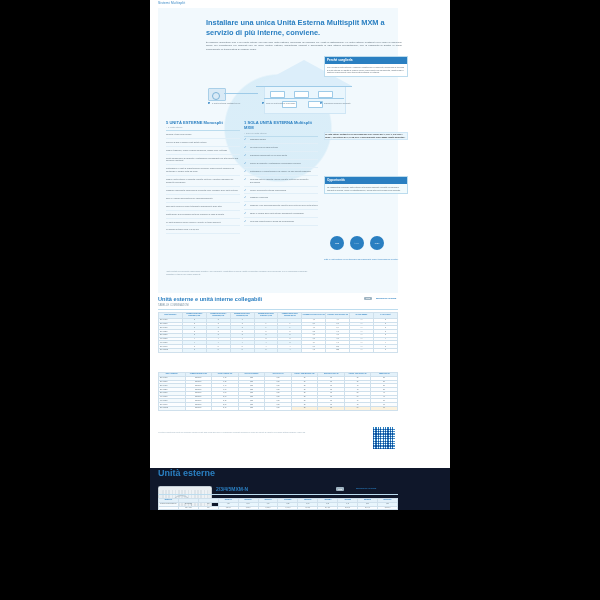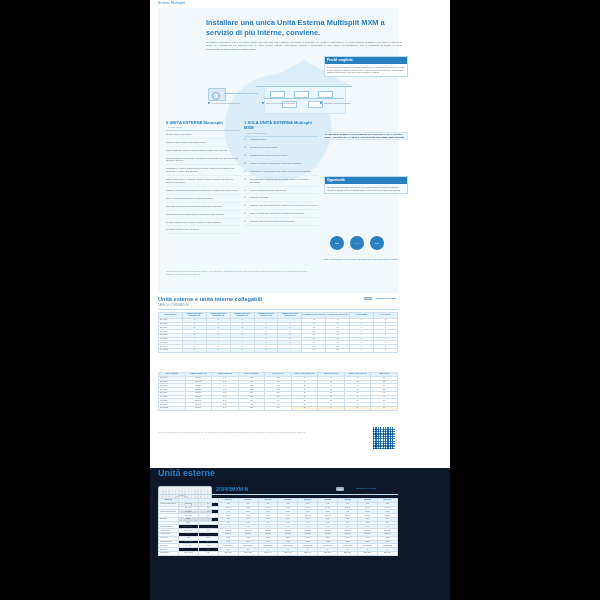--- a/index.html
+++ b/index.html
@@ -1,17 +1,17 @@
 <!DOCTYPE html>
 <html><head>
 <meta charset="utf-8">
 <style>
   html,body{margin:0;padding:0;background:#000;}
   body{width:600px;height:600px;overflow:hidden;font-family:"Liberation Sans",sans-serif;}
-  .page{position:absolute;left:150px;top:0;width:300px;height:600px;background:#ffffff;overflow:hidden;text-decoration:underline;}
+  .page{position:absolute;left:150px;top:0;width:300px;height:510px;background:#ffffff;overflow:hidden;text-decoration:underline;}
   .side-l{position:absolute;left:0;top:0;width:150px;height:600px;background:#000;}
   .side-r{position:absolute;left:450px;top:0;width:150px;height:600px;background:#000;}
 
   
   .doc-head{position:absolute;left:0;top:0;width:300px;height:8px;background:#ffffff;}
   .doc-head .kicker{position:absolute;left:8px;top:1px;font-size:3.2px;color:#2a7fc1;letter-spacing:.2px;}
 
   
   .hero{position:absolute;left:8px;top:8px;width:240px;height:285px;background:#f2f9fd;}
   .hero-title{position:absolute;left:48px;top:10px;width:190px;font-size:7.4px;line-height:10px;color:#2a7fc1;font-weight:bold;}

